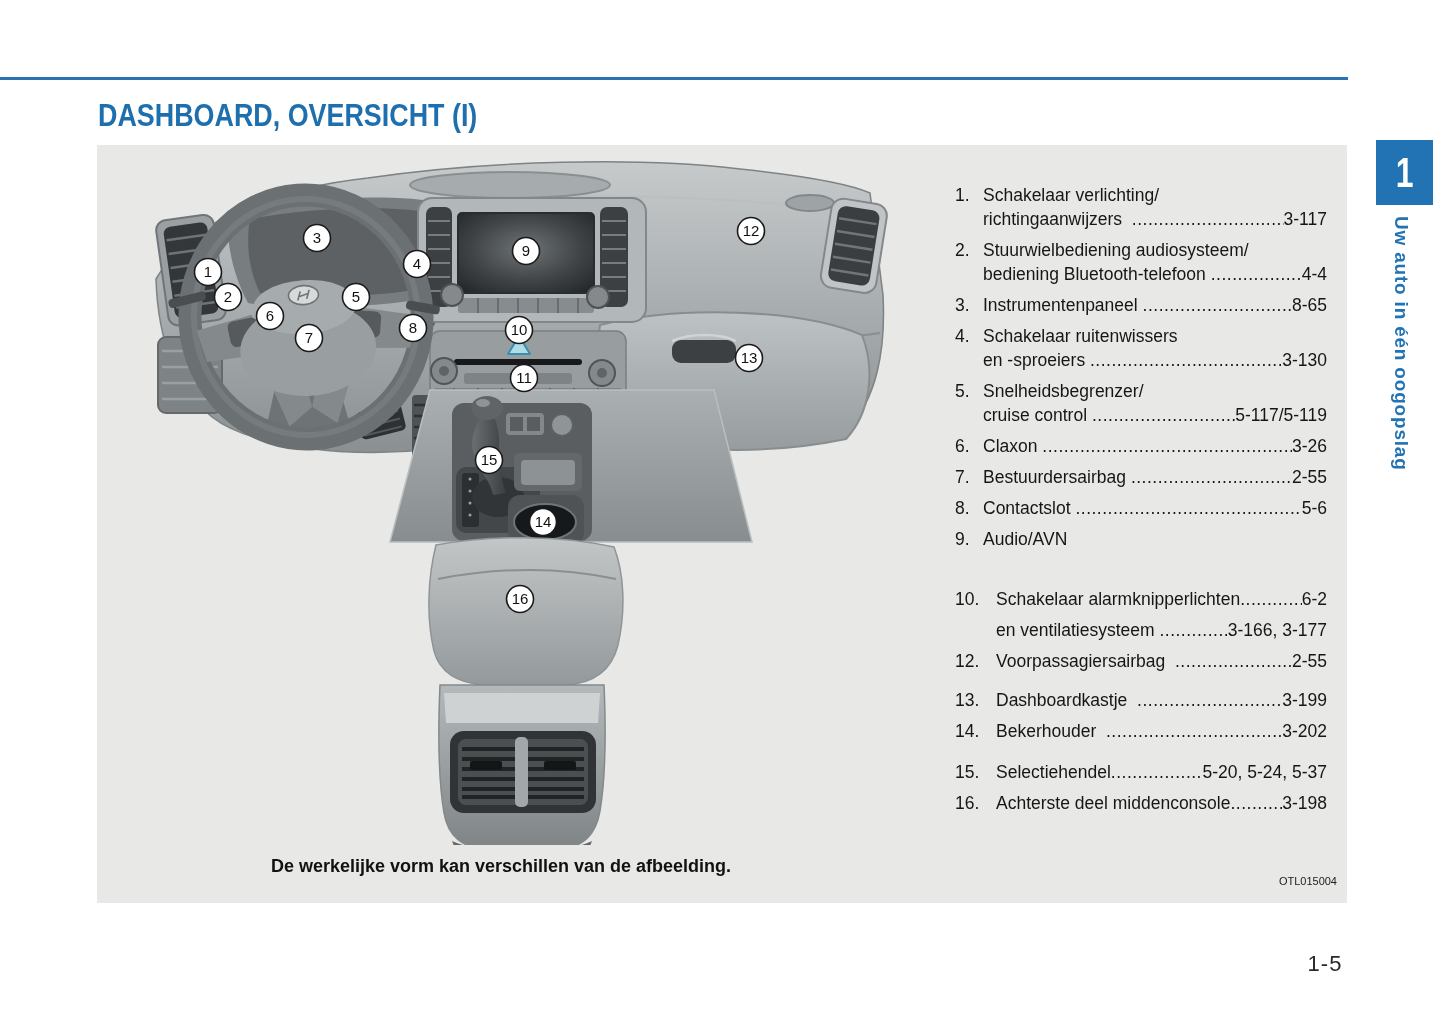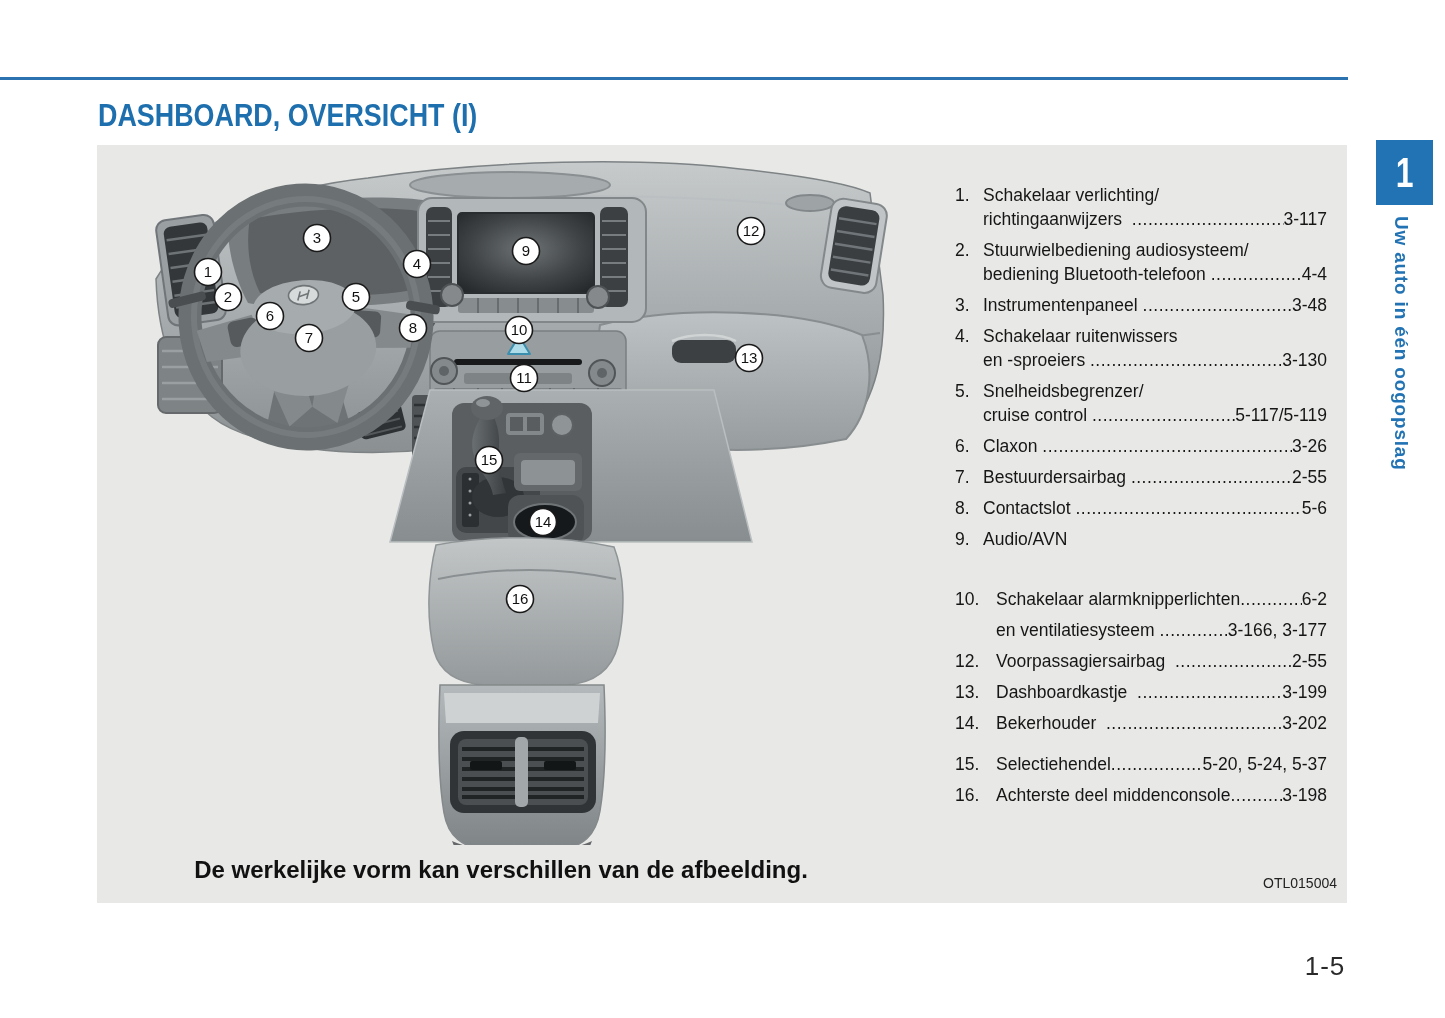--- a/index.html
+++ b/index.html
@@ -13,25 +13,25 @@
     font-size:32px;font-weight:bold;color:#1e6fae;letter-spacing:0px;
     transform:scaleX(.84);transform-origin:left top;white-space:nowrap;
   }
   .figure-panel{
     position:absolute;left:97px;top:145px;width:1250px;height:758px;
     background:#e8e8e6;
   }
   .illustration{position:absolute;left:3px;top:0px;width:856px;height:700px;}
   .figure-caption{
     position:absolute;left:64px;top:711px;width:680px;text-align:center;
-    font-size:24px;font-weight:bold;color:#111;
+    font-size:18px;font-weight:bold;color:#111;
   }
   .figure-code{
     position:absolute;right:10px;top:730px;
-    font-size:14px;color:#222;
+    font-size:11px;color:#222;
   }
   .parts-list{
     position:absolute;left:858px;top:38px;width:372px;
     font-size:17.5px;line-height:24px;color:#161616;
   }
   .pl-item{margin-bottom:7px;}
   .pl-line{display:flex;align-items:baseline;}
   .pl-num{flex:0 0 auto;display:inline-block;}
   .pl-lbl{flex:0 0 auto;white-space:pre;}
   .pl-leader{flex:1 1 0;min-width:0;overflow:hidden;white-space:nowrap;letter-spacing:.5px;}
@@ -46,21 +46,21 @@
     transform:scaleX(.76);transform-origin:center;
   }
   .chapter-title-vertical{
     position:absolute;left:1390px;top:216px;height:300px;
     writing-mode:vertical-rl;
     font-size:19px;font-weight:bold;color:#2173b4;letter-spacing:.8px;
     white-space:nowrap;
   }
   .page-number{
     position:absolute;left:1280px;top:951px;width:90px;text-align:center;
-    font-size:26px;color:#2a2a2a;letter-spacing:1px;
+    font-size:22px;color:#2a2a2a;letter-spacing:1px;
   }
   .callout-circle{fill:#ffffff;stroke:#1a1a1a;stroke-width:1.6;}
   .callout-num{font-family:"Liberation Sans",sans-serif;font-size:15px;fill:#111;text-anchor:middle;}
   svg text{user-select:none;}
 </style>
 </head>
 <body>
 
 <div class="top-rule"></div>
 <div class="page-title">DASHBOARD, OVERSICHT (I)</div>
@@ -355,21 +355,21 @@
           <span class="pl-lbl">bediening Bluetooth-telefoon </span>
           <span class="pl-leader">......................................................................</span>
           <span class="pl-ref">4-4</span>
         </div>
       </div>
       <div class="pl-item" style="padding-left: 28px;">
         <div class="pl-line">
           <span class="pl-num" style="width: 28px; margin-left: -28px;">3.</span>
           <span class="pl-lbl">Instrumentenpaneel </span>
           <span class="pl-leader">......................................................................</span>
-          <span class="pl-ref">3-48</span>
+          <span class="pl-ref">8-65</span>
         </div>
       </div>
       <div class="pl-item" style="padding-left: 28px;">
         <div class="pl-line">
           <span class="pl-num" style="width: 28px; margin-left: -28px;">4.</span>
           <span class="pl-lbl">Schakelaar ruitenwissers</span>
         </div>
         <div class="pl-line">
           <span class="pl-lbl">en -sproeiers </span>
           <span class="pl-leader">......................................................................</span>
@@ -435,21 +435,21 @@
       <div class="pl-item" style="padding-left: 41px;">
         <div class="pl-line">
           <span class="pl-num" style="width: 41px; margin-left: -41px;">12.</span>
           <span class="pl-lbl">Voorpassagiersairbag  </span>
           <span class="pl-leader">......................................................................</span>
           <span class="pl-ref">2-55</span>
         </div>
       </div>
       <div class="pl-item" style="padding-left: 41px;">
         <div class="pl-line">
-          <span class="pl-num" style="width: 41px; margin-left: -41px;">13.</span>
+          <span class="pl-num" style="width: 41px; margin-left: -41px; margin-top: 8px;">13.</span>
           <span class="pl-lbl">Dashboardkastje  </span>
           <span class="pl-leader">......................................................................</span>
           <span class="pl-ref">3-199</span>
         </div>
       </div>
       <div class="pl-item" style="padding-left: 41px;">
         <div class="pl-line">
           <span class="pl-num" style="width: 41px; margin-left: -41px;">14.</span>
           <span class="pl-lbl">Bekerhouder  </span>
           <span class="pl-leader">......................................................................</span>

